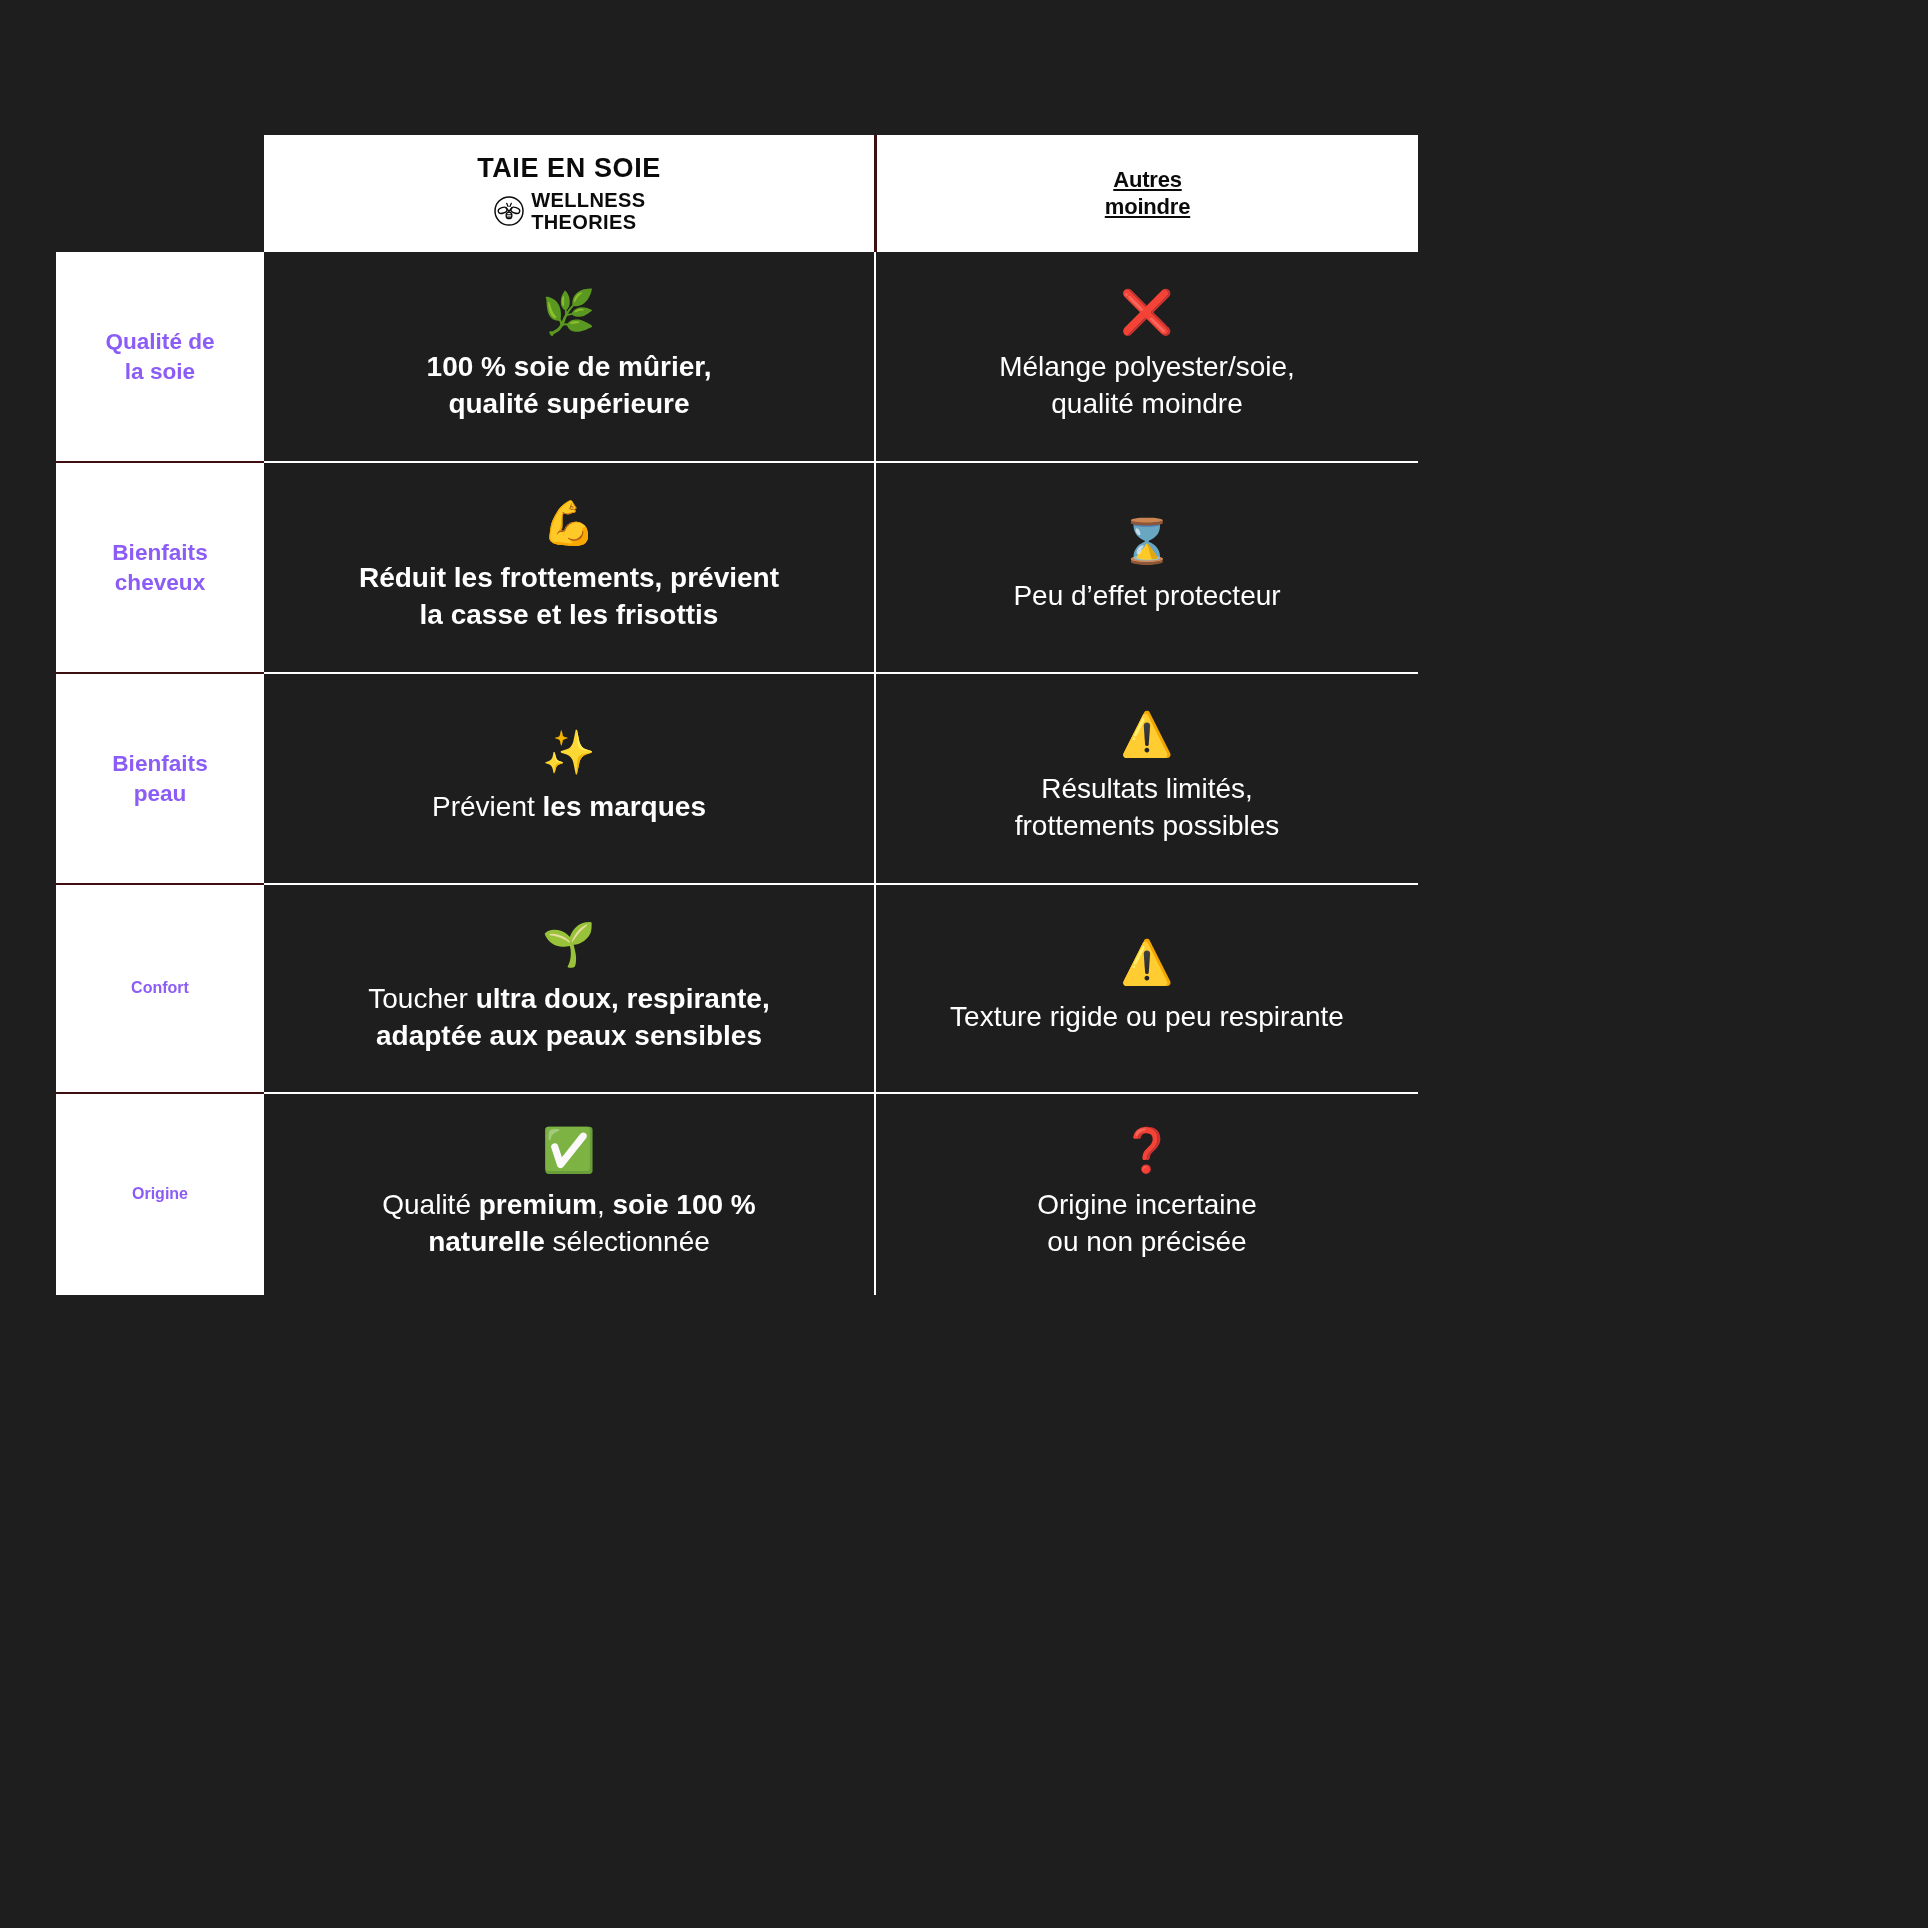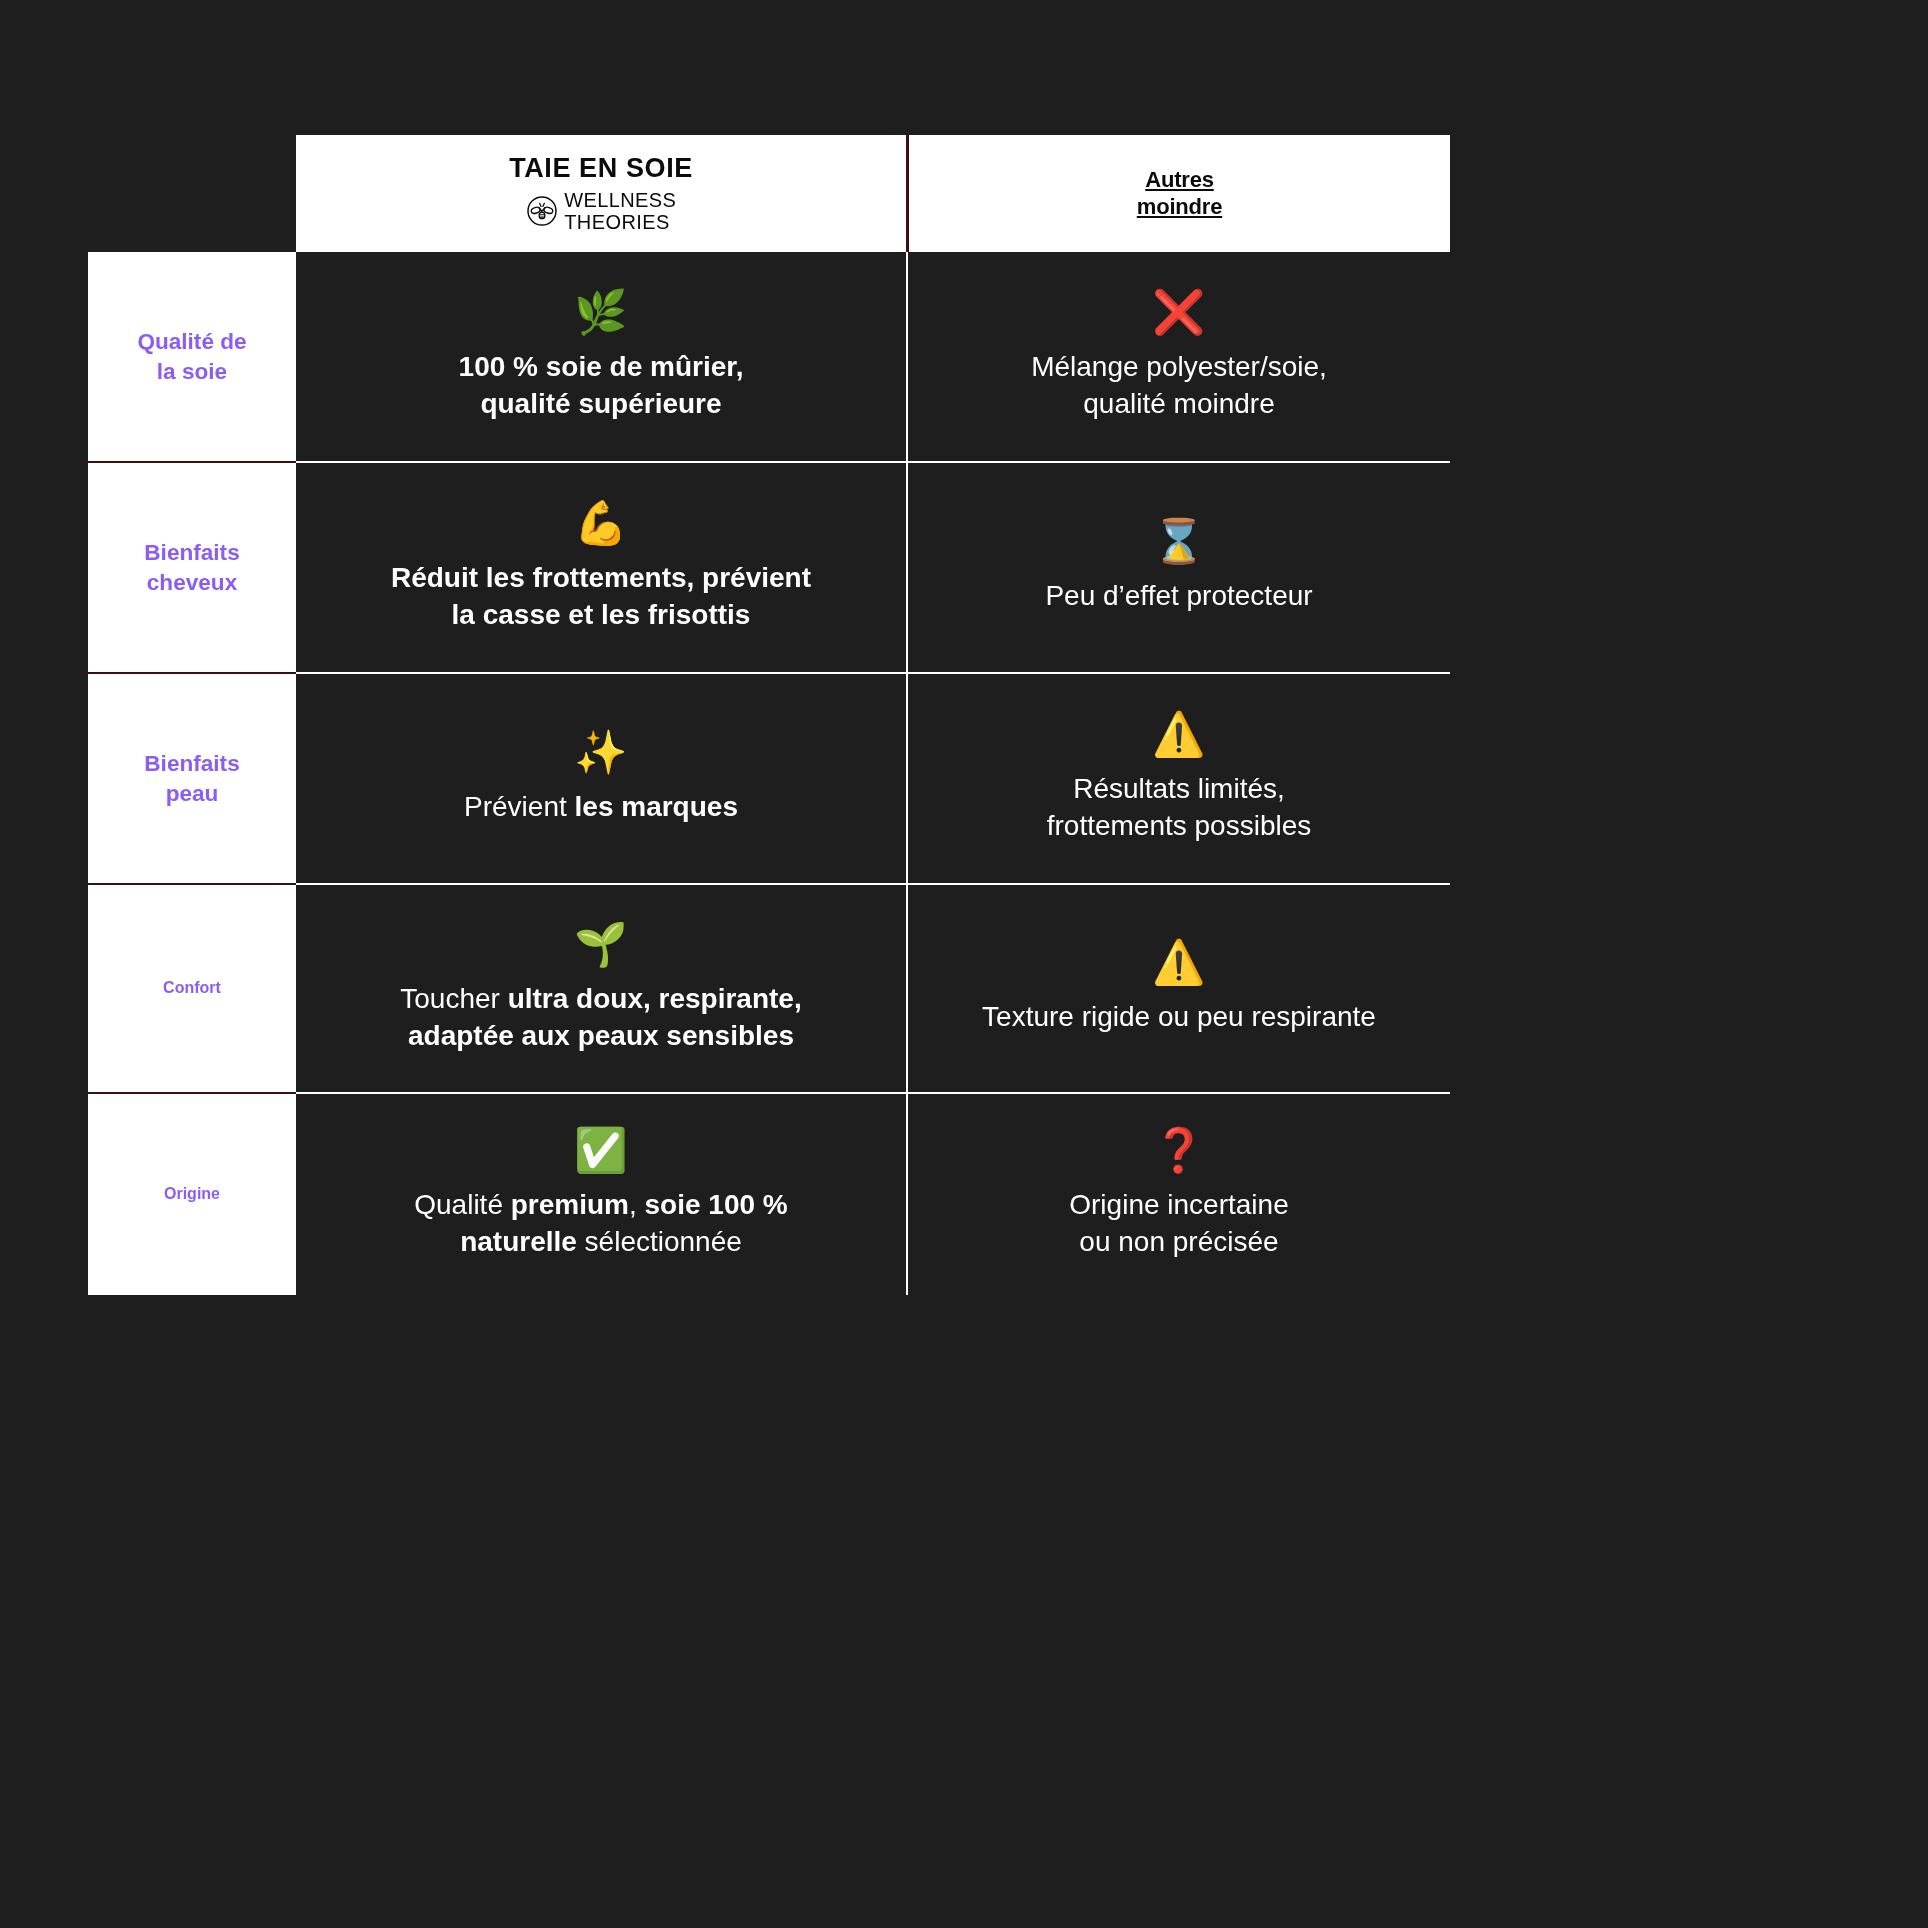--- a/index.html
+++ b/index.html
@@ -21,21 +21,20 @@
 
   
   .table {
     position: absolute;
     left: 56px;
     top: 135px;
     width: 1363px;
     display: grid;
     grid-template-columns: 208px 610px 544px;
     grid-template-rows: 117px 209px 211px 211px 209px 203px;
-    margin-left: 32px;
   }
 
   
   .hdr-blank {
     background: #1e1e1e;
   }
   .hdr-cell {
     background: #ffffff;
     display: flex;
     flex-direction: column;
@@ -66,21 +65,21 @@
     gap: 6.6px;
   }
   .brand-mark {
     width: 32px;
     height: 32px;
     flex: 0 0 32px;
     display: block;
   }
   .brand-words {
     font-size: 20px;
-    font-weight: normal;
+    font-weight: bold;
     line-height: 1.12;
     letter-spacing: 0.4px;
     text-align: left;
   }
   .other-title {
     font-size: 22px;
     font-weight: bold;
     line-height: 1.22;
     letter-spacing: -0.2px;
     text-decoration: underline;

